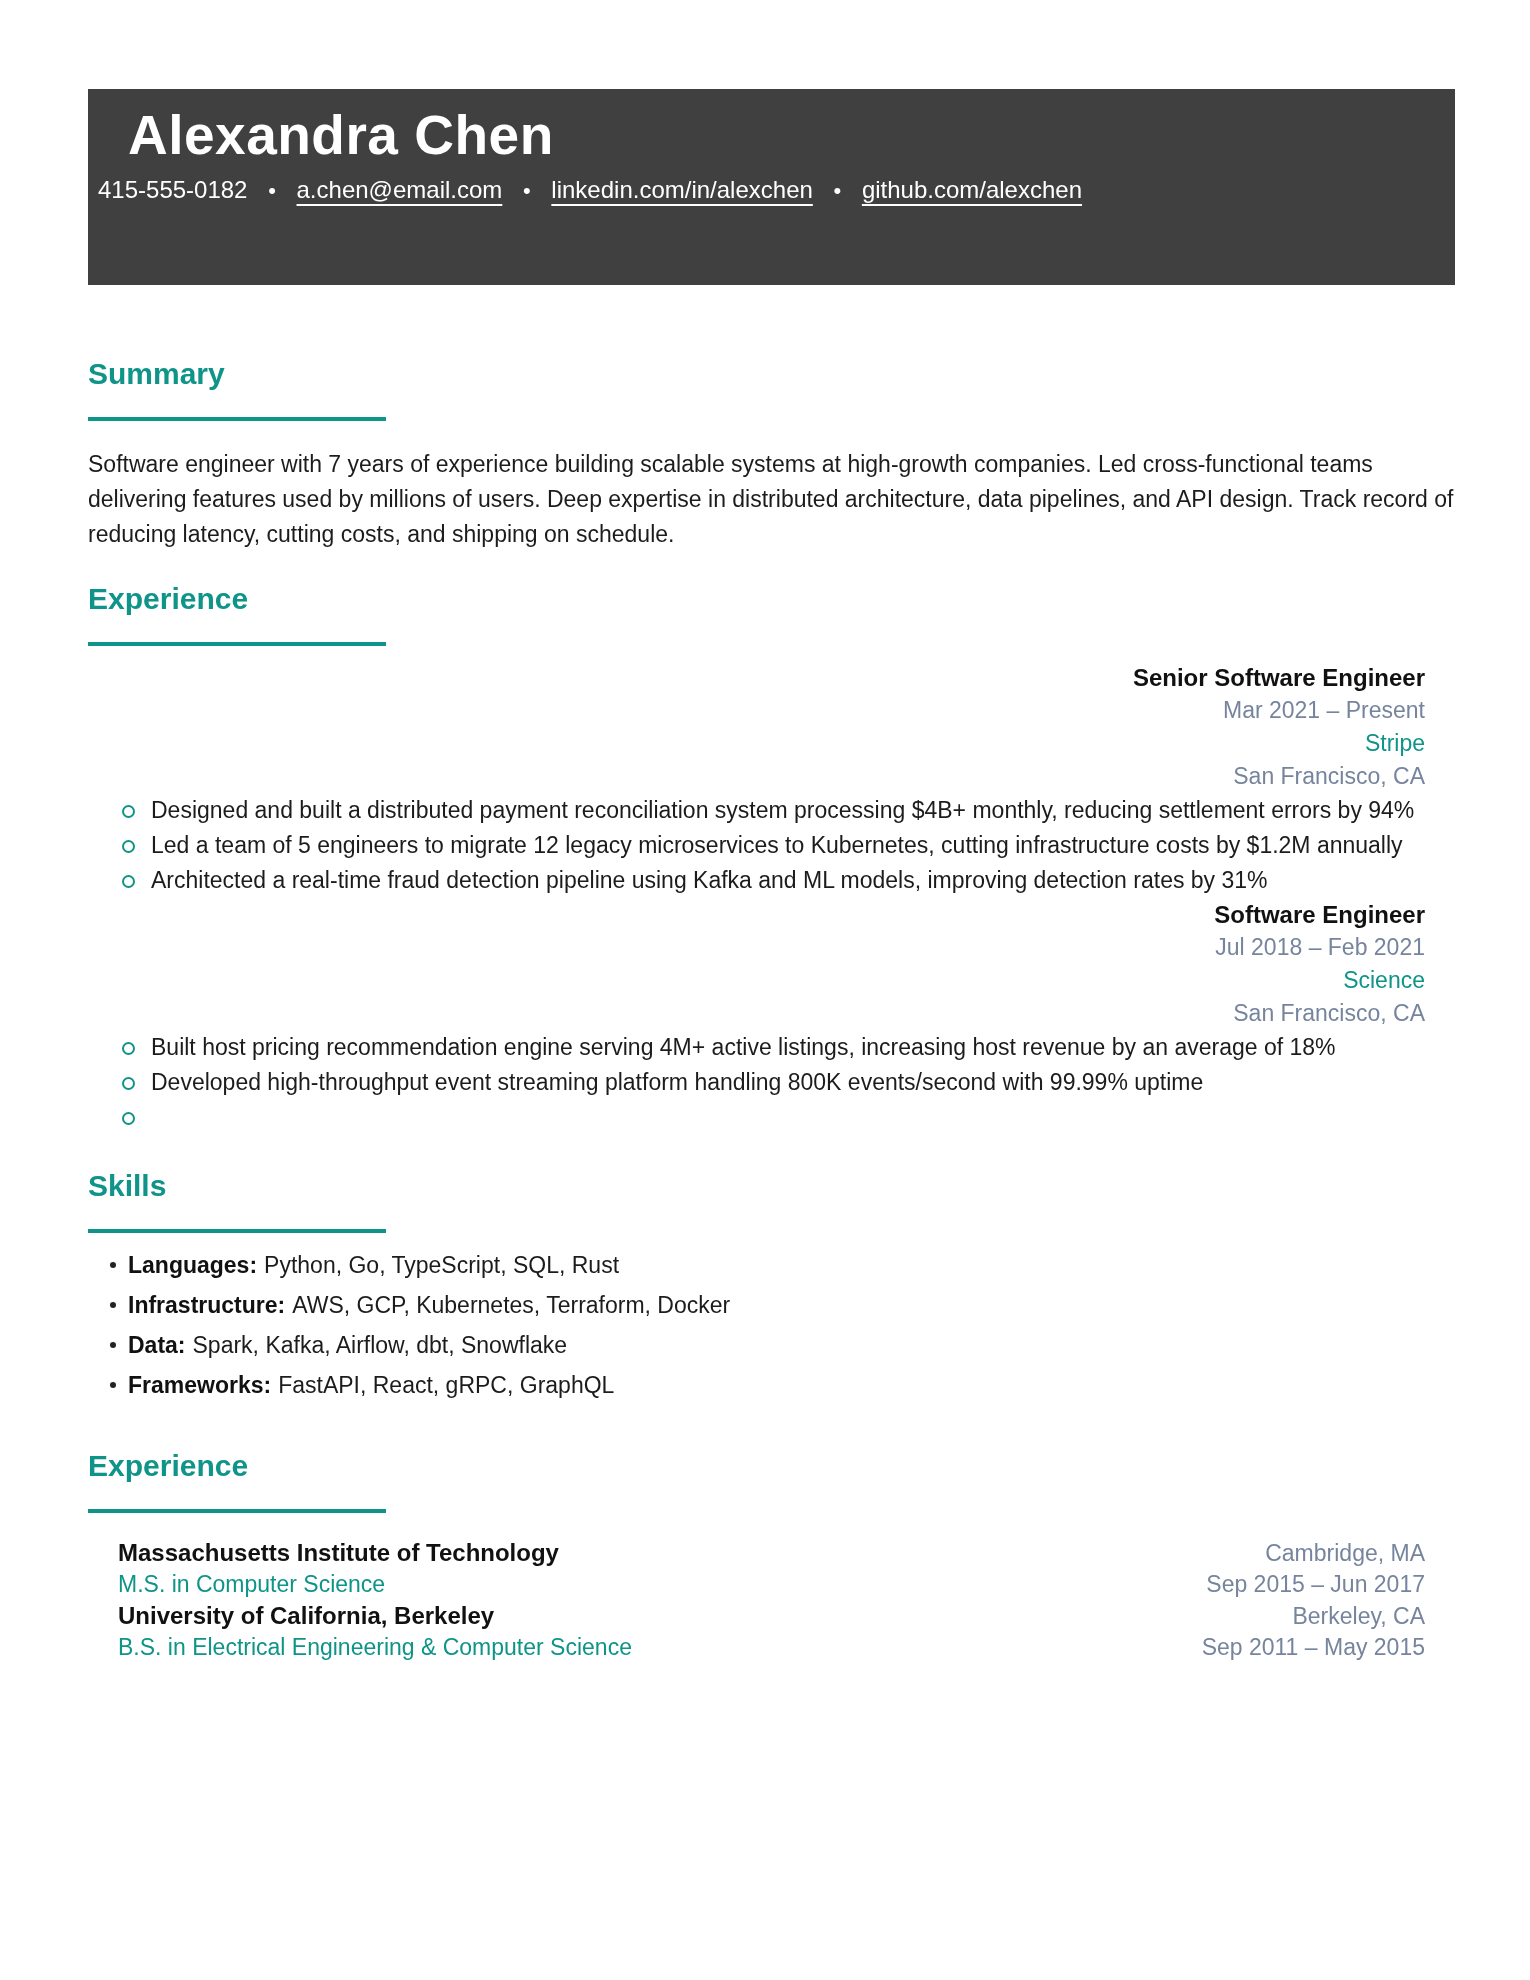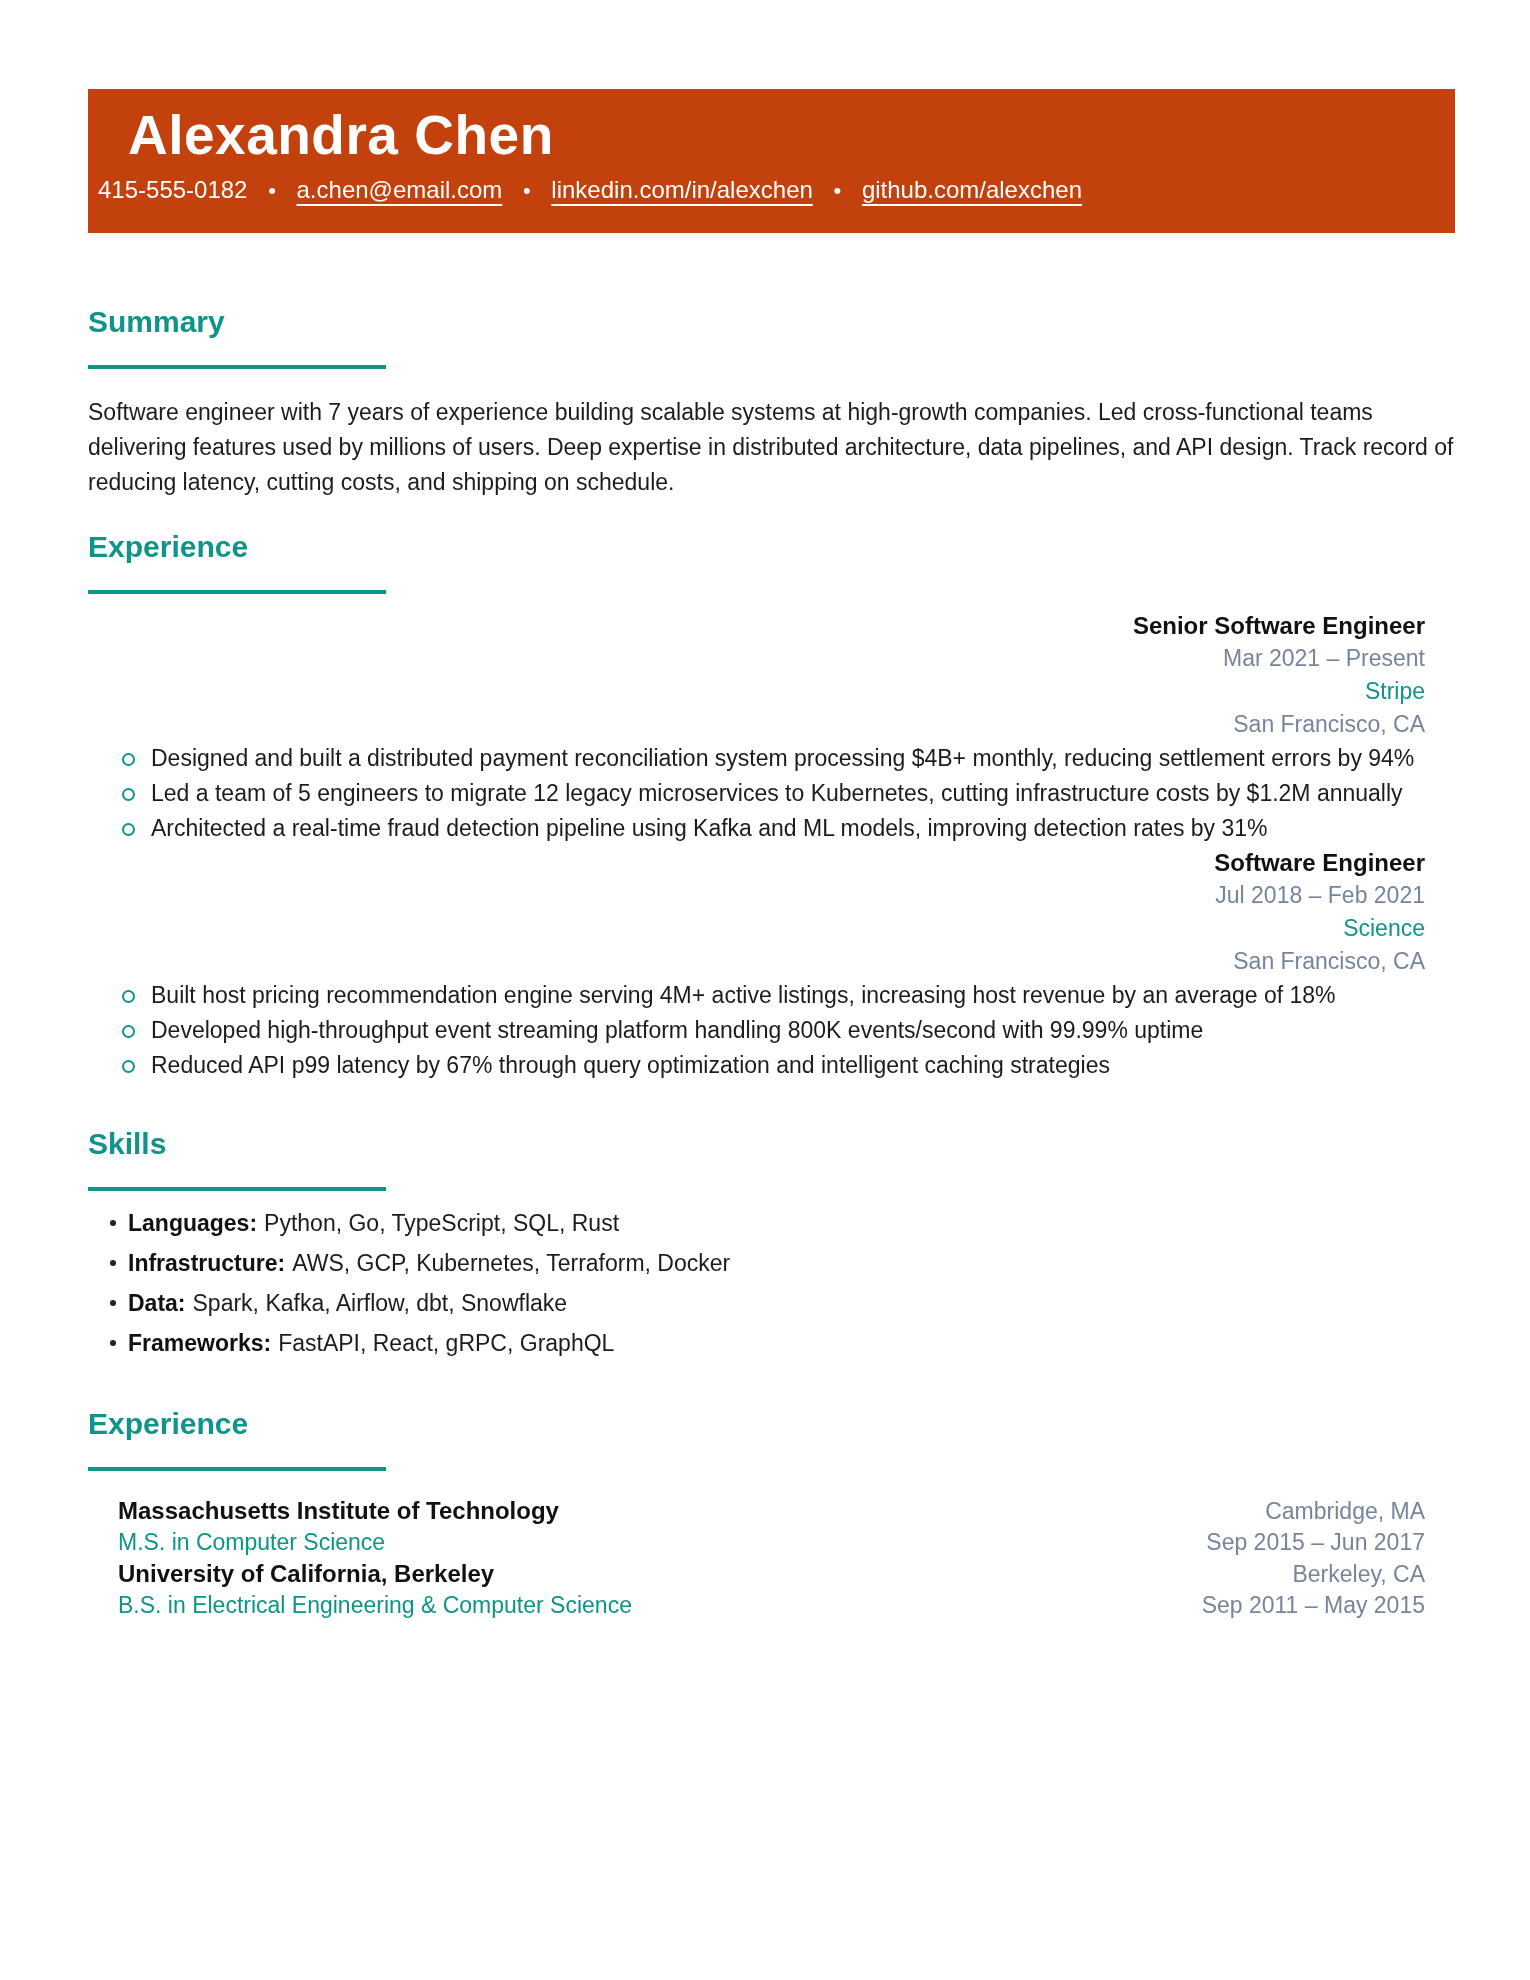--- a/index.html
+++ b/index.html
@@ -13,22 +13,22 @@
   }
   .page {
     box-sizing: border-box;
     width: 1530px;
     height: 1980px;
     padding: 89px 75px 0 88px;
   }
 
   
   .banner {
-    background: #c2410c;
-    height: 144px;
+    background: #404040;
+    height: 196px;
     box-sizing: border-box;
     padding: 16px 10px 0 10px;
     color: #ffffff;
   }
   .name {
     margin: 0 0 0 30px;
     font-size: 55px;
     line-height: 60px;
     font-weight: 700;
     letter-spacing: 0.5px;
@@ -202,21 +202,20 @@
           <li>
             <span class="ring"></span>
             <span>Built host pricing recommendation engine serving 4M+ active listings, increasing host revenue by an average of 18%</span>
           </li>
           <li>
             <span class="ring"></span>
             <span>Developed high-throughput event streaming platform handling 800K events/second with 99.99% uptime</span>
           </li>
           <li>
             <span class="ring"></span>
-            <span>Reduced API p99 latency by 67% through query optimization and intelligent caching strategies</span>
           </li>
         </ul>
       </div>
 
     </div>
   </section>
 
   <section class="sec-skills">
     <h2 class="section-title">Skills</h2>
     <div class="rule"></div>

